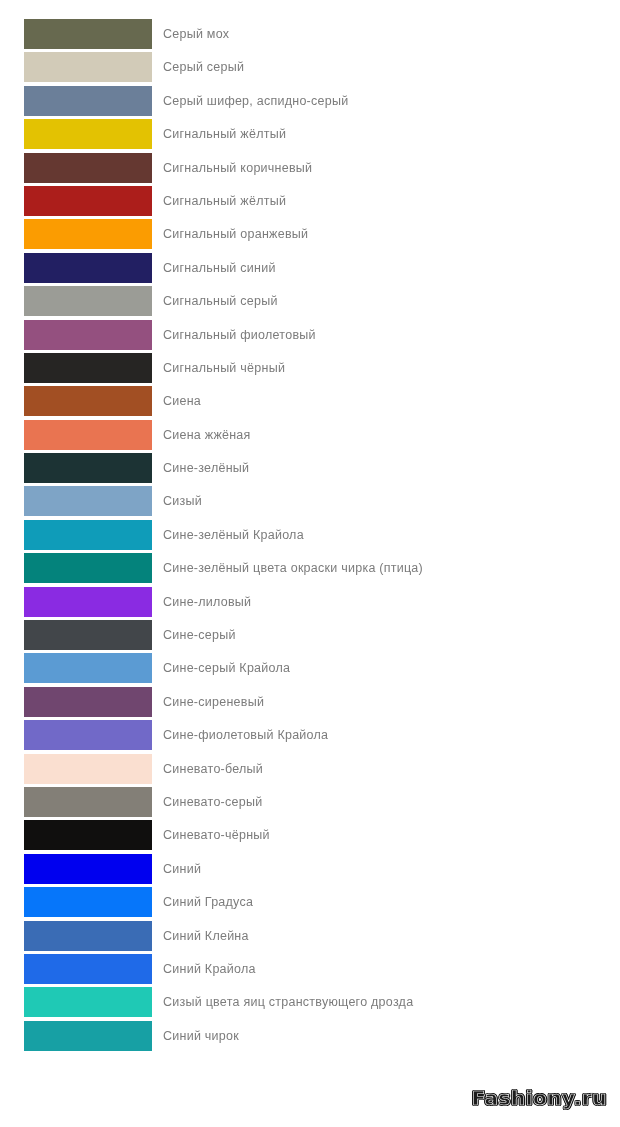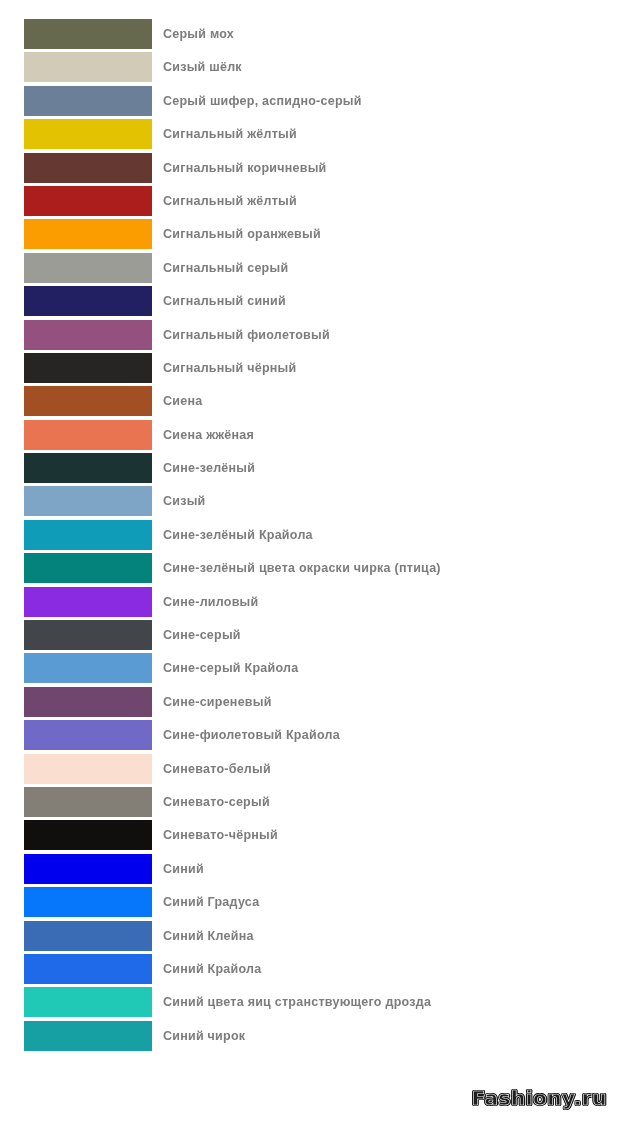--- a/index.html
+++ b/index.html
@@ -19,21 +19,20 @@
     position: absolute;
     left: 0;
     top: 18px;
     width: 620px;
   }
   .swatch-row {
     position: relative;
     height: 33.4px;
     display: flex;
     align-items: center;
-    font-weight: bold;
   }
   .swatch-chip {
     position: absolute;
     left: 24px;
     top: 1px;
     width: 128px;
     height: 30px;
     box-sizing: border-box;
   }
   .swatch-label {
@@ -68,21 +67,21 @@
 </head>
 <body>
 
 <div id="swatch-list">
     <div class="swatch-row">
       <div class="swatch-chip" style="background-color: rgb(103, 105, 79);"></div>
       <div class="swatch-label">Серый мох</div>
     </div>
     <div class="swatch-row">
       <div class="swatch-chip" style="background-color: rgb(210, 203, 184);"></div>
-      <div class="swatch-label">Сизый шёлк</div>
+      <div class="swatch-label">Серый серый</div>
     </div>
     <div class="swatch-row">
       <div class="swatch-chip" style="background-color: rgb(107, 127, 153);"></div>
       <div class="swatch-label">Серый шифер, аспидно-серый</div>
     </div>
     <div class="swatch-row">
       <div class="swatch-chip" style="background-color: rgb(227, 194, 2);"></div>
       <div class="swatch-label">Сигнальный жёлтый</div>
     </div>
     <div class="swatch-row">
@@ -91,26 +90,26 @@
     </div>
     <div class="swatch-row">
       <div class="swatch-chip" style="background-color: rgb(172, 30, 27);"></div>
       <div class="swatch-label">Сигнальный жёлтый</div>
     </div>
     <div class="swatch-row">
       <div class="swatch-chip" style="background-color: rgb(251, 156, 1);"></div>
       <div class="swatch-label">Сигнальный оранжевый</div>
     </div>
     <div class="swatch-row">
+      <div class="swatch-chip" style="background-color: rgb(34, 31, 98);"></div>
+      <div class="swatch-label">Сигнальный синий</div>
+    </div>
+    <div class="swatch-row">
       <div class="swatch-chip" style="background-color: rgb(155, 156, 150);"></div>
       <div class="swatch-label">Сигнальный серый</div>
-    </div>
-    <div class="swatch-row">
-      <div class="swatch-chip" style="background-color: rgb(34, 31, 98);"></div>
-      <div class="swatch-label">Сигнальный синий</div>
     </div>
     <div class="swatch-row">
       <div class="swatch-chip" style="background-color: rgb(148, 80, 127);"></div>
       <div class="swatch-label">Сигнальный фиолетовый</div>
     </div>
     <div class="swatch-row">
       <div class="swatch-chip" style="background-color: rgb(38, 37, 35);"></div>
       <div class="swatch-label">Сигнальный чёрный</div>
     </div>
     <div class="swatch-row">
@@ -180,21 +179,21 @@
     <div class="swatch-row">
       <div class="swatch-chip" style="background-color: rgb(58, 108, 181);"></div>
       <div class="swatch-label">Синий Клейна</div>
     </div>
     <div class="swatch-row">
       <div class="swatch-chip" style="background-color: rgb(31, 106, 232);"></div>
       <div class="swatch-label">Синий Крайола</div>
     </div>
     <div class="swatch-row">
       <div class="swatch-chip" style="background-color: rgb(31, 201, 181);"></div>
-      <div class="swatch-label">Синий цвета яиц странствующего дрозда</div>
+      <div class="swatch-label">Сизый цвета яиц странствующего дрозда</div>
     </div>
     <div class="swatch-row">
       <div class="swatch-chip" style="background-color: rgb(23, 160, 164);"></div>
       <div class="swatch-label">Синий чирок</div>
     </div>
   </div>
 
 <div id="watermark">Fashiony.ru</div>
 
 </body></html>

